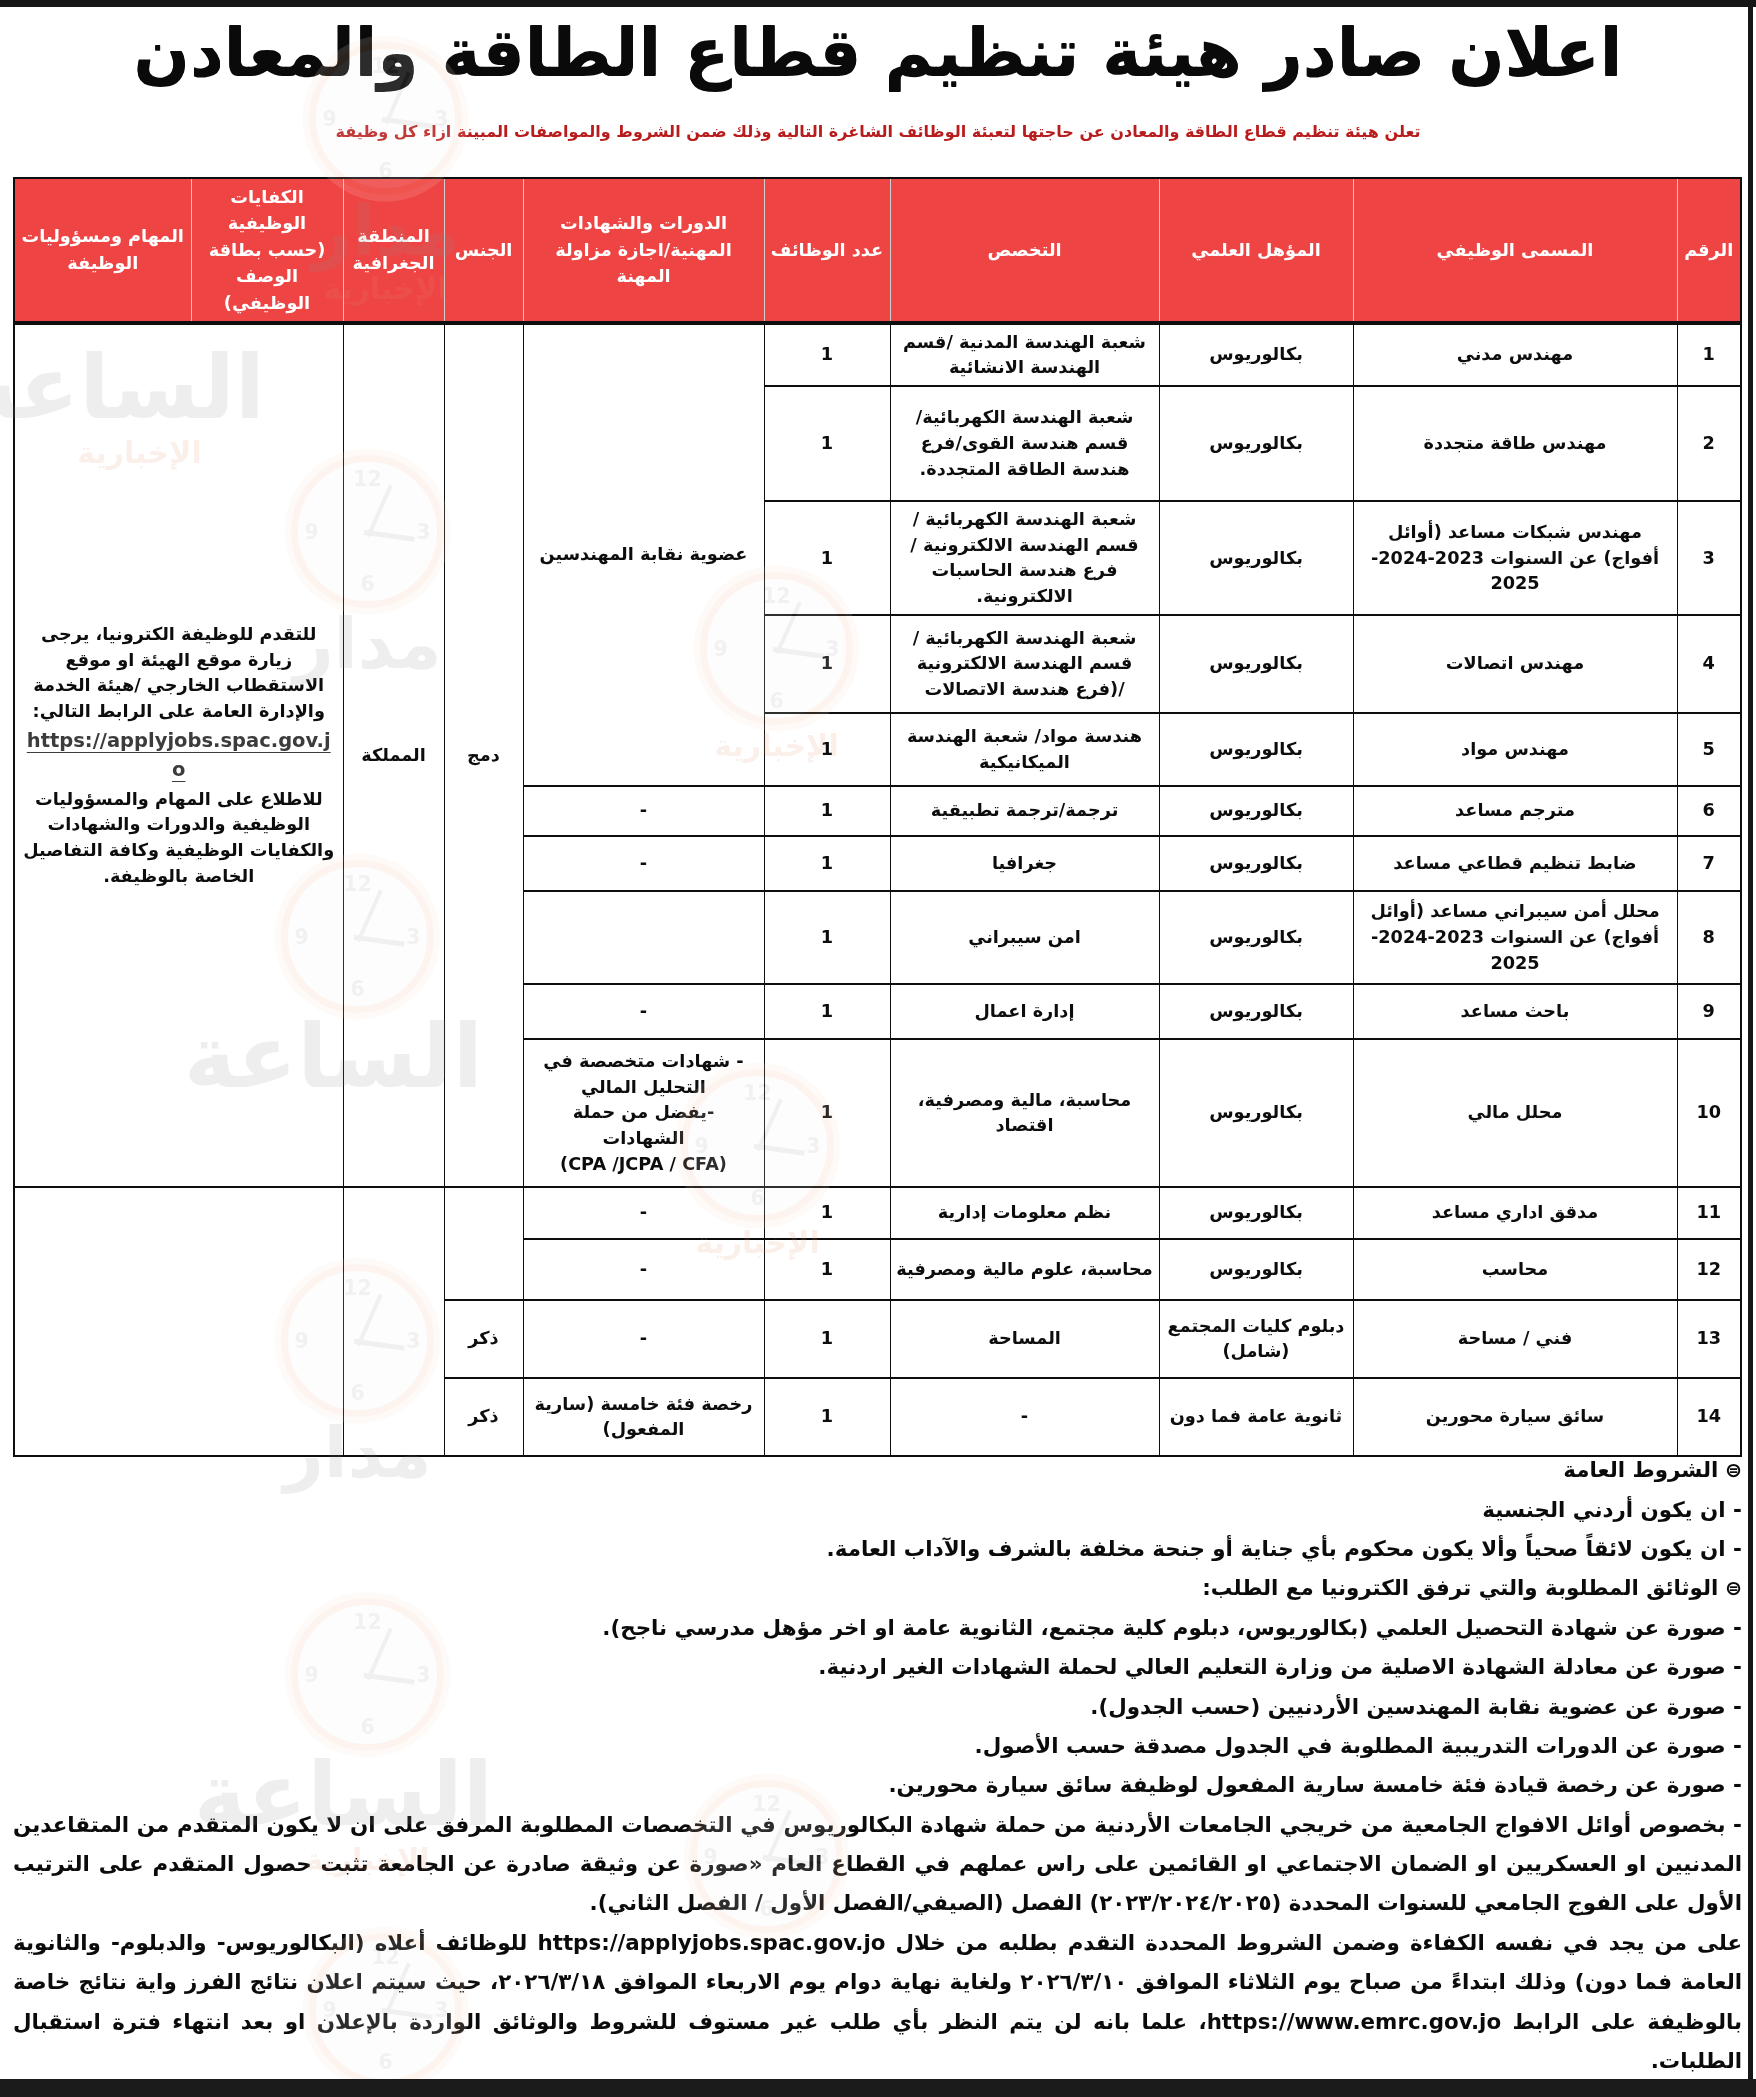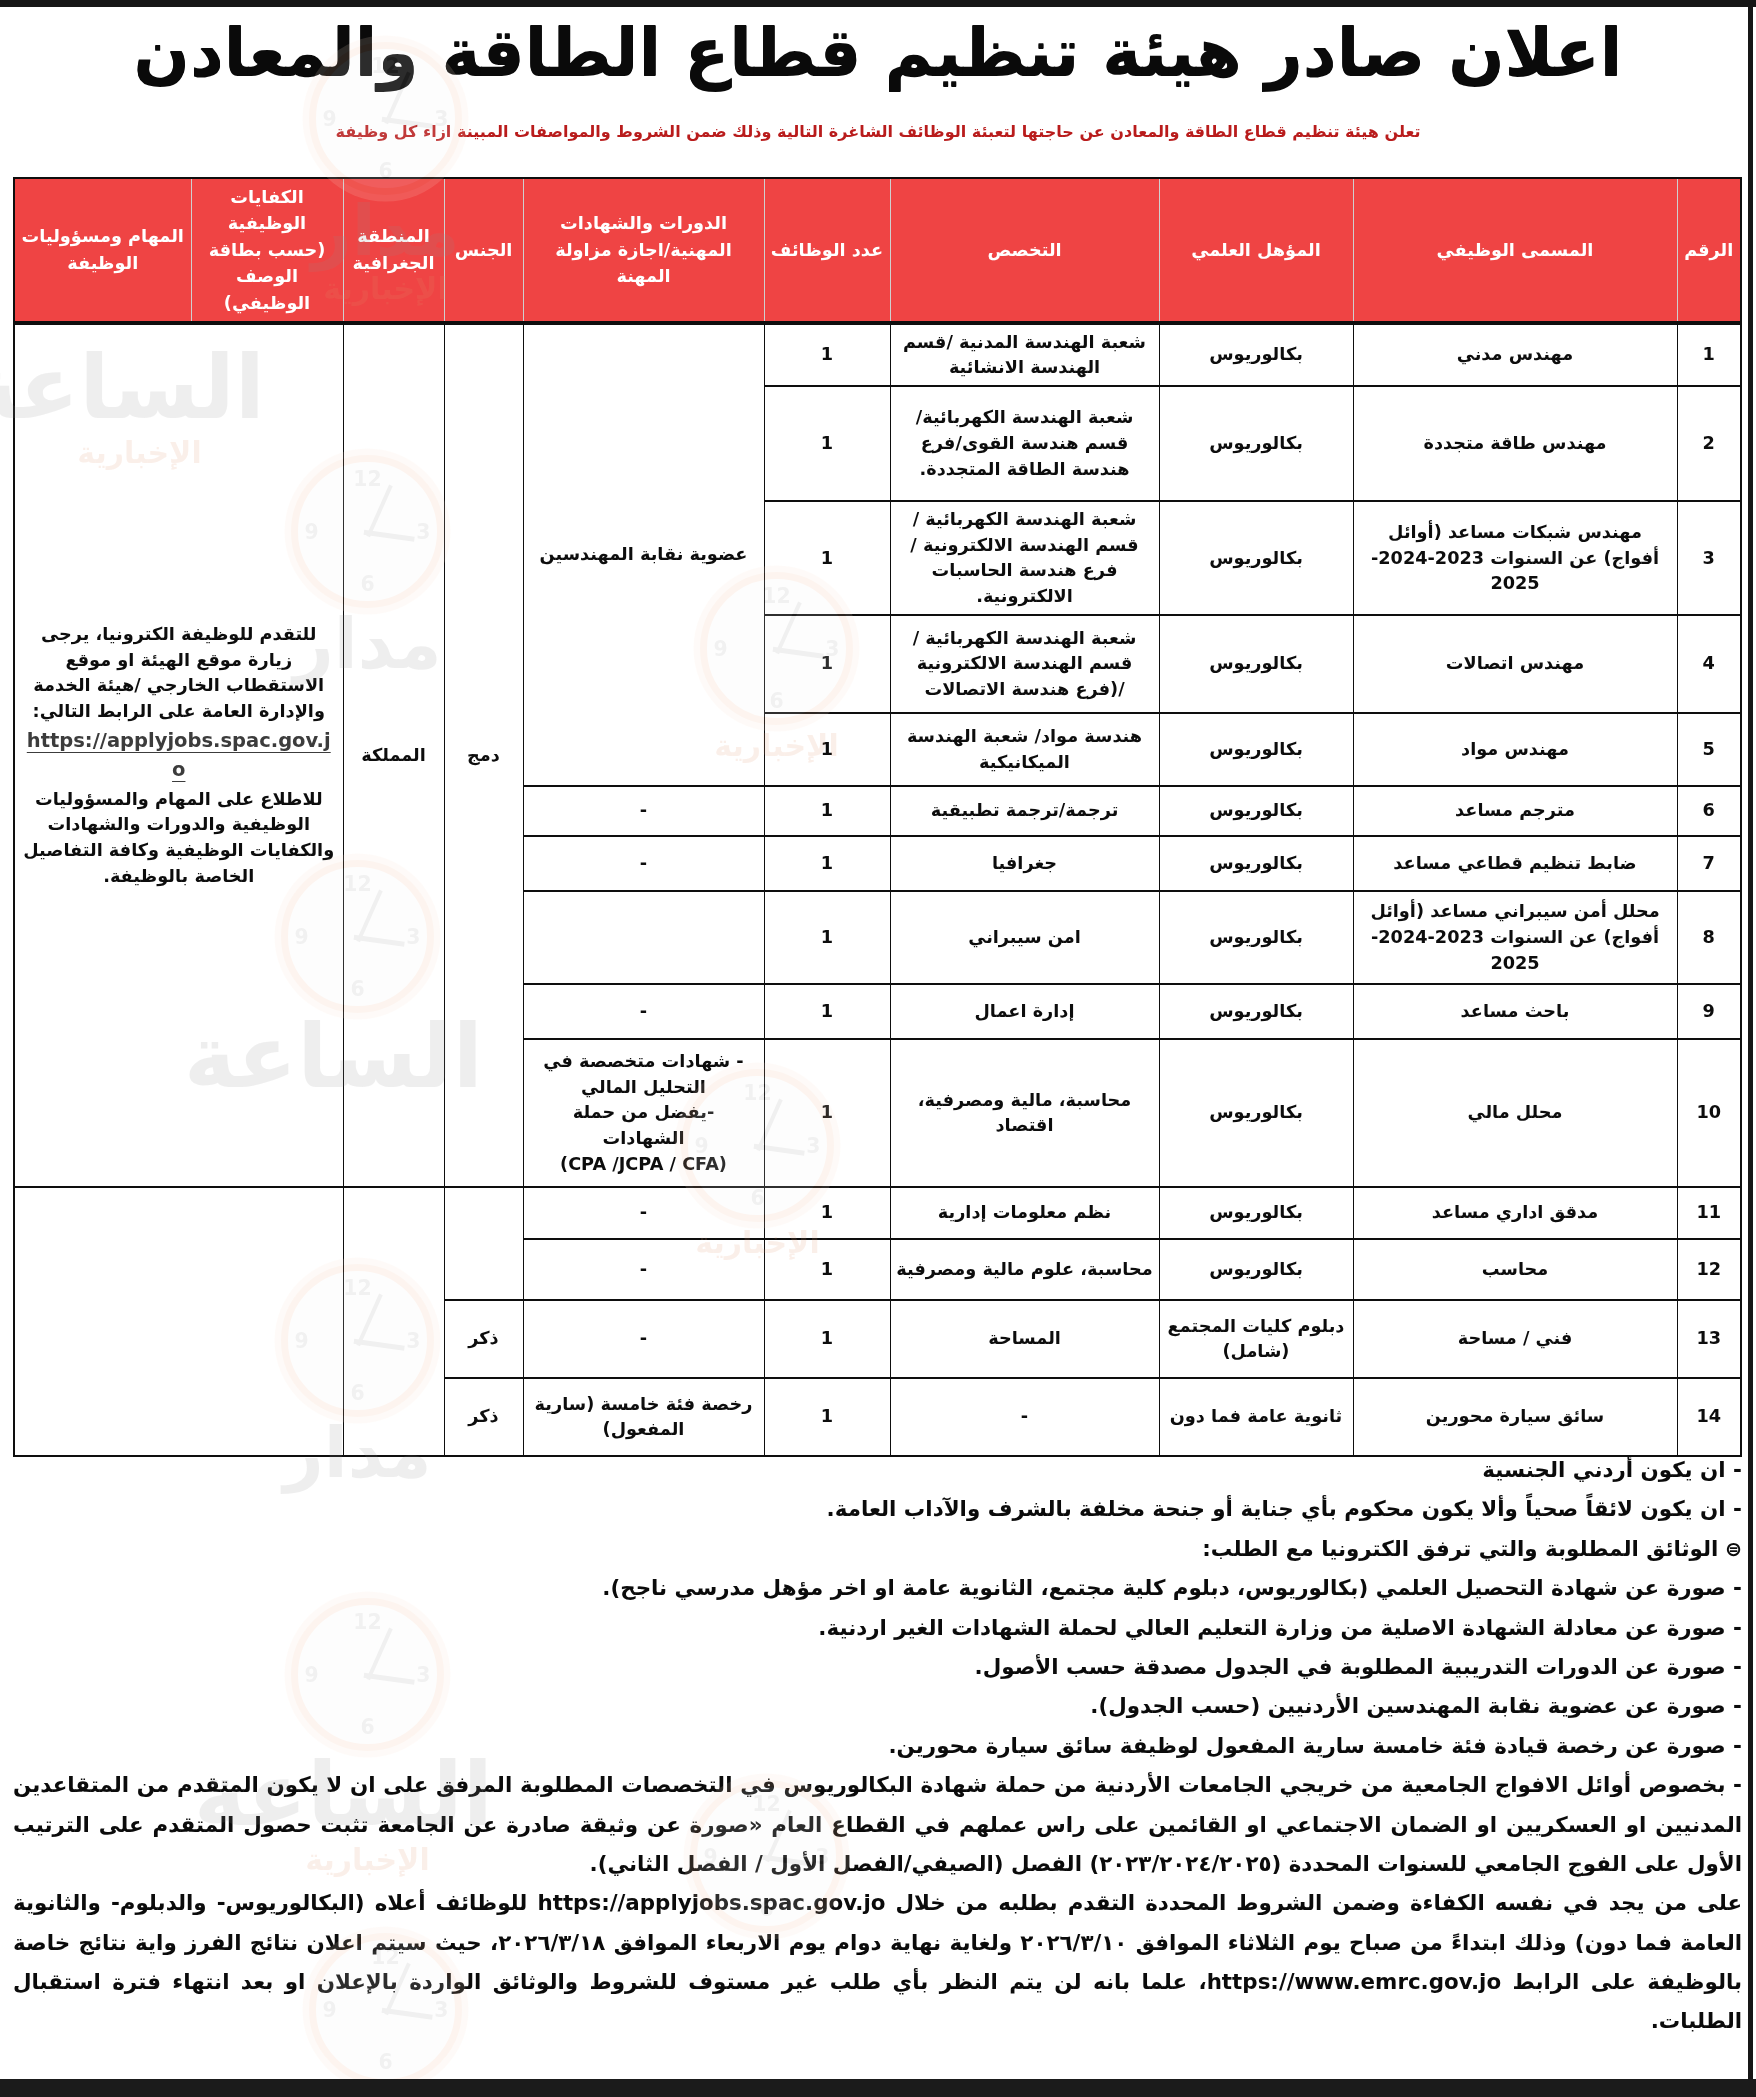--- a/index.html
+++ b/index.html
@@ -333,27 +333,28 @@
           <td>-</td>
           <td class="count-cell">1</td>
           <td>رخصة فئة خامسة (سارية المفعول)</td>
           <td>ذكر</td>
         </tr>
       </tbody>
     </table>
   </div>
 
   <div class="conds">
+    <div class="cond-sec"><span class="marker">⊜</span><span>الشروط العامة</span></div>
     <div class="cond-line">- ان يكون أردني الجنسية</div>
     <div class="cond-line">- ان يكون لائقاً صحياً وألا يكون محكوم بأي جناية أو جنحة مخلفة بالشرف والآداب العامة.</div>
     <div class="cond-sec"><span class="marker">⊜</span><span>الوثائق المطلوبة والتي ترفق الكترونيا مع الطلب:</span></div>
     <div class="cond-line">- صورة عن شهادة التحصيل العلمي (بكالوريوس، دبلوم كلية مجتمع، الثانوية عامة او اخر مؤهل مدرسي ناجح).</div>
     <div class="cond-line">- صورة عن معادلة الشهادة الاصلية من وزارة التعليم العالي لحملة الشهادات الغير اردنية.</div>
+    <div class="cond-line">- صورة عن عضوية نقابة المهندسين الأردنيين (حسب الجدول).</div>
     <div class="cond-line">- صورة عن الدورات التدريبية المطلوبة في الجدول مصدقة حسب الأصول.</div>
-    <div class="cond-line">- صورة عن عضوية نقابة المهندسين الأردنيين (حسب الجدول).</div>
     <div class="cond-line">- صورة عن رخصة قيادة فئة خامسة سارية المفعول لوظيفة سائق سيارة محورين.</div>
     <div class="cond-par">- بخصوص أوائل الافواج الجامعية من خريجي الجامعات الأردنية من حملة شهادة البكالوريوس في التخصصات المطلوبة المرفق على ان لا يكون المتقدم من المتقاعدين المدنيين او العسكريين او الضمان الاجتماعي او القائمين على راس عملهم في القطاع العام «صورة عن وثيقة صادرة عن الجامعة تثبت حصول المتقدم على الترتيب الأول على الفوج الجامعي للسنوات المحددة (٢٠٢٣/٢٠٢٤/٢٠٢٥) الفصل (الصيفي/الفصل الأول / الفصل الثاني).</div>
     <div class="cond-par">على من يجد في نفسه الكفاءة وضمن الشروط المحددة التقدم بطلبه من خلال https://applyjobs.spac.gov.jo للوظائف أعلاه (البكالوريوس- والدبلوم- والثانوية العامة فما دون) وذلك ابتداءً من صباح يوم الثلاثاء الموافق ٢٠٢٦/٣/١٠ ولغاية نهاية دوام يوم الاربعاء الموافق ٢٠٢٦/٣/١٨، حيث سيتم اعلان نتائج الفرز واية نتائج خاصة بالوظيفة على الرابط https://www.emrc.gov.jo، علما بانه لن يتم النظر بأي طلب غير مستوف للشروط والوثائق الواردة بالإعلان او بعد انتهاء فترة استقبال الطلبات.</div>
 
   </div>
 
   <div class="bar-bottom"></div>
 </div>
 
 

